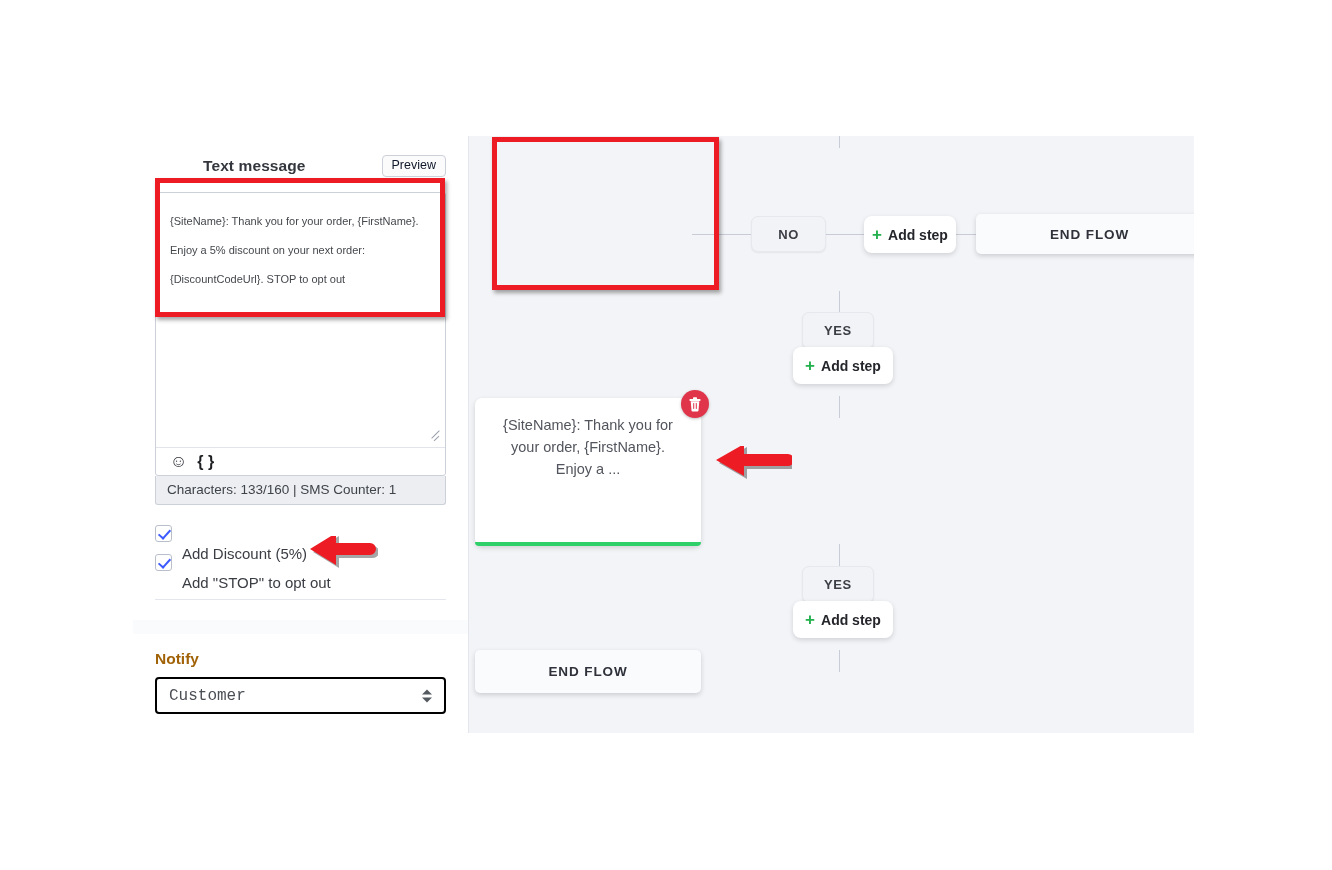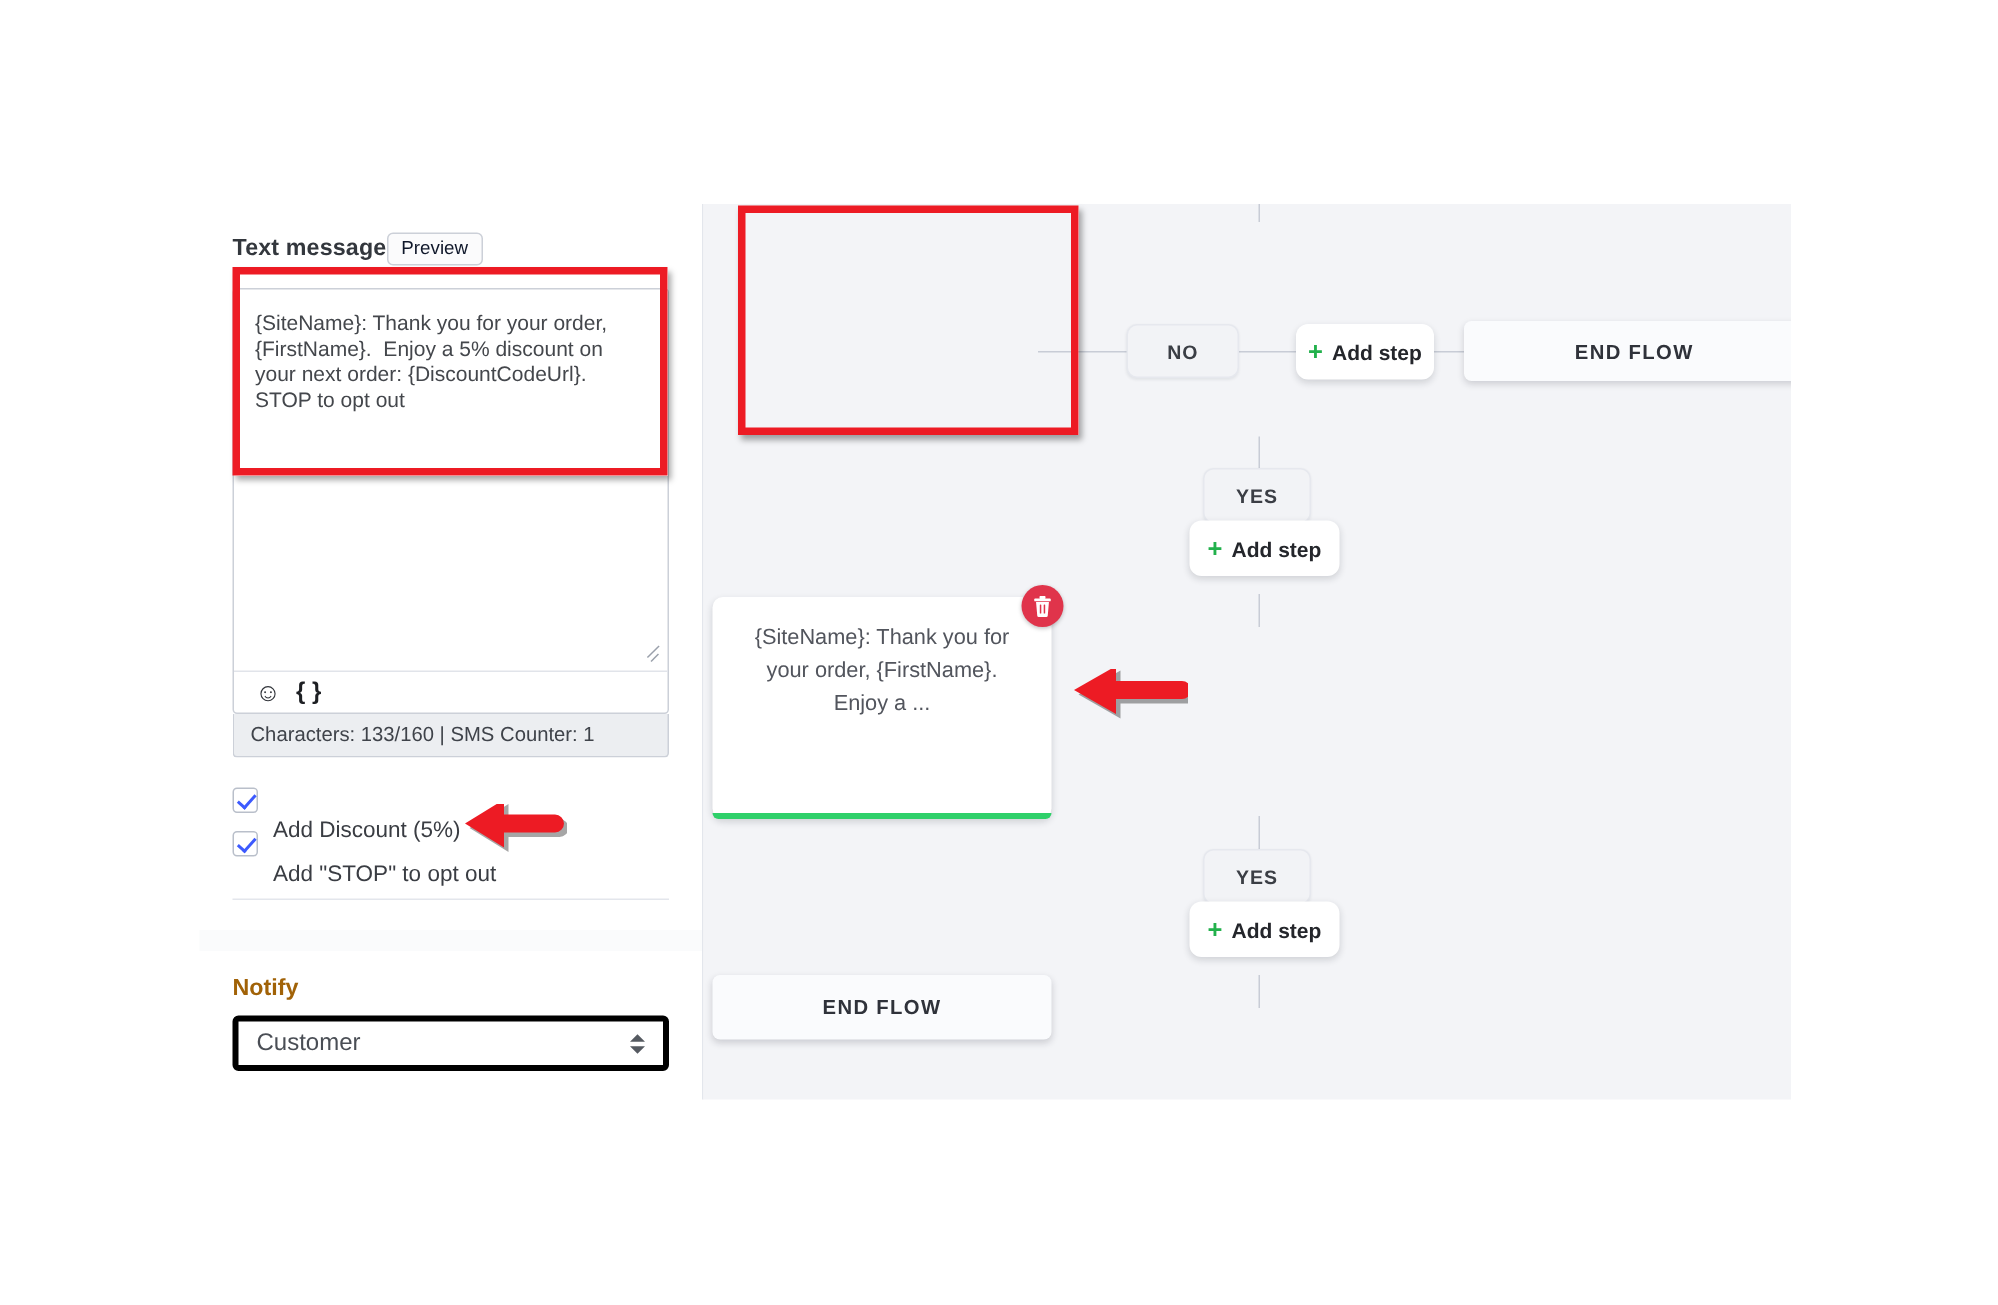--- a/index.html
+++ b/index.html
@@ -32,22 +32,23 @@
 
   .card {
     background: #ffffff;
     padding: 0 22px;
   }
   .card-sms { padding-top: 14px; padding-bottom: 20px; }
 
   .sms-head {
     display: flex;
     align-items: center;
-    justify-content: flex-start;
+    justify-content: space-between;
     height: 32px;
+    margin-left: 48px;
   }
   .sms-title {
     font-size: 15.5px;
     font-weight: bold;
     color: #33373d;
     letter-spacing: .1px;
   }
   .preview-btn {
     font-size: 12.5px;
     color: #0f172a;
@@ -64,22 +65,22 @@
     position: relative;
     margin-top: 10px;
     border: 1px solid #ccd0d8;
     border-radius: 3px;
     background: #fff;
     height: 284px;
   }
   .ta-body {
     height: 256px;
     padding: 14px 14px 0 14px;
-    font-size: 14px;
-    line-height: 17px;
+    font-size: 11px;
+    line-height: 29px;
     color: #44474c;
     white-space: pre-wrap;
     overflow: hidden;
   }
   .resize-grip {
     position: absolute;
     right: 3px; bottom: 32px;
     width: 13px; height: 13px;
     pointer-events: auto;
   }
@@ -162,27 +163,28 @@
 
   .notify-title {
     font-size: 15.5px;
     font-weight: bold;
     color: #a16207;
     padding-top: 16px;
   }
   .select-box {
     margin-top: 9px;
     height: 37px;
-    border: 4px solid #000000;
+    border: 2px solid #000000;
     border-radius: 4px;
     background: #ffffff;
     display: flex;
     align-items: center;
     padding: 0 12px;
     position: relative;
+    font-family: Liberation Mono, monospace;
   }
   .select-val { font-size: 16px; color: #4a4e55; }
   .spinner {
     position: absolute; right: 12px; top: 50%;
     transform: translateY(-50%);
     display: flex; flex-direction: column; gap: 3px;
   }
   .spinner b {
     display:block; width:0;height:0;
     border-left:5px solid transparent;

